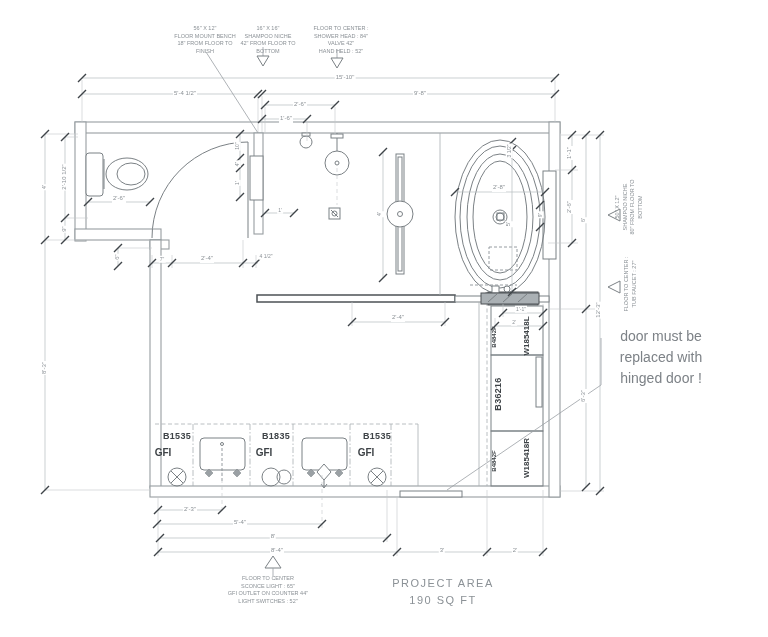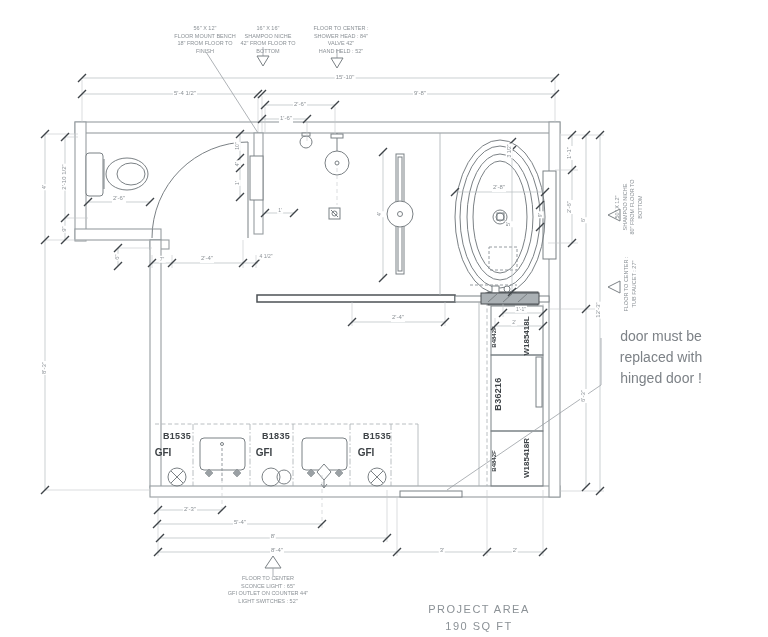--- a/index.html
+++ b/index.html
@@ -222,21 +222,21 @@
       <span class="callout" style="left: 629px; top: 207px; transform: translate(-50%, -50%) rotate(-90deg);">50" X 12"
 SHAMPOO NICHE
 80" FROM FLOOR TO
 BOTTOM</span>
       <span class="callout" style="left: 631px; top: 284px; transform: translate(-50%, -50%) rotate(-90deg);">FLOOR TO CENTER :
 TUB FAUCET : 27"</span>
       <span class="callout" style="left: 268px; top: 590px;">FLOOR TO CENTER
 SCONCE LIGHT : 65"
 GFI OUTLET ON COUNTER 44"
 LIGHT SWITCHES : 52"</span>
-      <span class="big" style="left: 443px; top: 617px; margin-left: 36px;">PROJECT AREA
+      <span class="big" style="left: 443px; top: 591px;">PROJECT AREA
 190 SQ FT</span>
       <span class="note" style="left: 661px; top: 357px;">door must be replaced with
 hinged door !</span>
       <span class="dimlbl" style="left: 345px; top: 78px;">15'-10"</span>
       <span class="dimlbl" style="left: 185px; top: 94px;">5'-4 1/2"</span>
       <span class="dimlbl" style="left: 420px; top: 94px;">9'-8"</span>
       <span class="dimlbl" style="left: 300px; top: 105px;">2'-6"</span>
       <span class="dimlbl" style="left: 286px; top: 119px;">1'-6"</span>
       <span class="dimlbl" style="left: 45px; top: 187px; transform: translate(-50%, -50%) rotate(-90deg);">4'</span>
       <span class="dimlbl" style="left: 65px; top: 177px; transform: translate(-50%, -50%) rotate(-90deg);">2'-10 1/2"</span>

